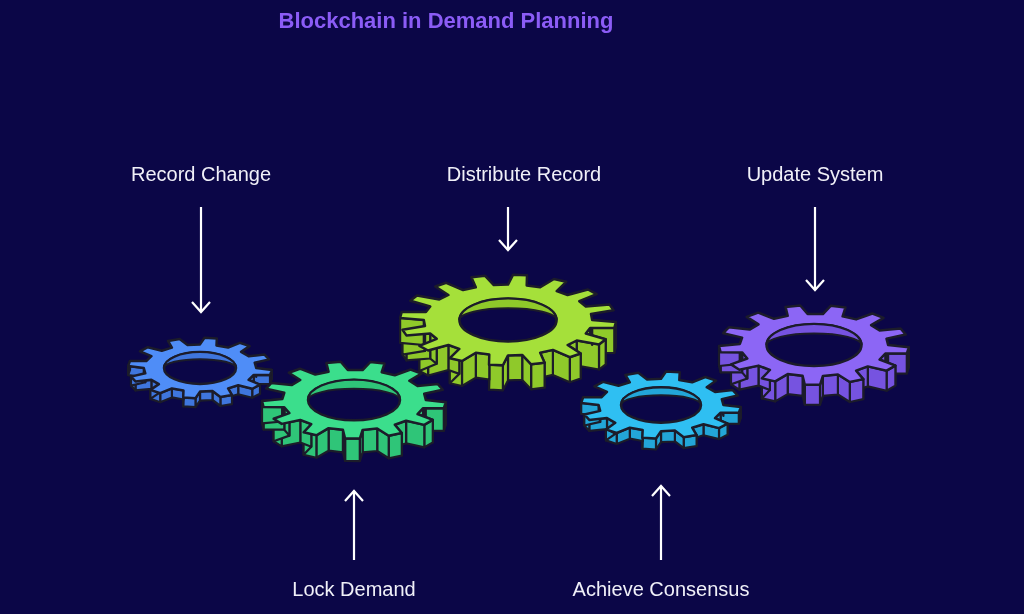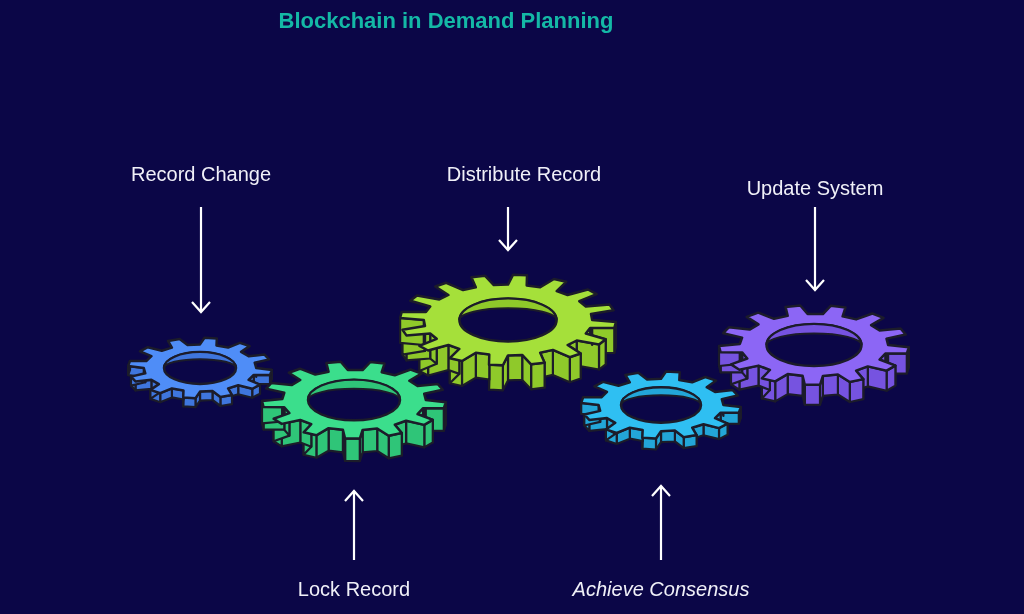--- a/index.html
+++ b/index.html
@@ -1,17 +1,17 @@
 <!DOCTYPE html>
 <html><head>
 <meta charset="utf-8">
 <style>
   html,body{margin:0;padding:0;}
   body{width:1024px;height:614px;background:#0b0647;overflow:hidden;position:relative;font-family:"Liberation Sans","DejaVu Sans",sans-serif;color:#f2f2fa;}
-  .title{position:absolute;left:0;width:892px;top:8px;text-align:center;font-weight:bold;font-size:22px;color:#14b8a6;}
+  .title{position:absolute;left:0;width:892px;top:8px;text-align:center;font-weight:bold;font-size:22px;color:#8b5cf6;}
   .label{position:absolute;font-size:20px;color:#f0f0f8;white-space:nowrap;transform:translateX(-50%);}
   #gears{position:absolute;left:0;top:0;}
 </style>
 </head>
 <body>
 
 <div class="title">Blockchain in Demand Planning</div>
 
 <svg id="gears" width="1024" height="614">
     <g>
@@ -201,17 +201,17 @@
       <polyline points="652,496 661,486 670,496" fill="none" stroke="#ffffff" stroke-width="2.2"></polyline>
     </g>
     <g>
       <line x1="815" x2="815" y1="207" y2="290" stroke="#ffffff" stroke-width="2.2"></line>
       <polyline points="806,280 815,290 824,280" fill="none" stroke="#ffffff" stroke-width="2.2"></polyline>
     </g>
   </svg>
 
 <div id="labels">
     <div class="label" style="left: 201px; top: 163px;">Record Change</div>
-    <div class="label" style="left: 354px; top: 578px;">Lock Record</div>
+    <div class="label" style="left: 354px; top: 578px;">Lock Demand</div>
     <div class="label" style="left: 524px; top: 163px;">Distribute Record</div>
-    <div class="label" style="left: 661px; top: 578px; font-style: italic;">Achieve Consensus</div>
-    <div class="label" style="left: 815px; top: 163px; margin-top: 14px;">Update System</div>
+    <div class="label" style="left: 661px; top: 578px;">Achieve Consensus</div>
+    <div class="label" style="left: 815px; top: 163px;">Update System</div>
   </div>
 
 </body></html>

